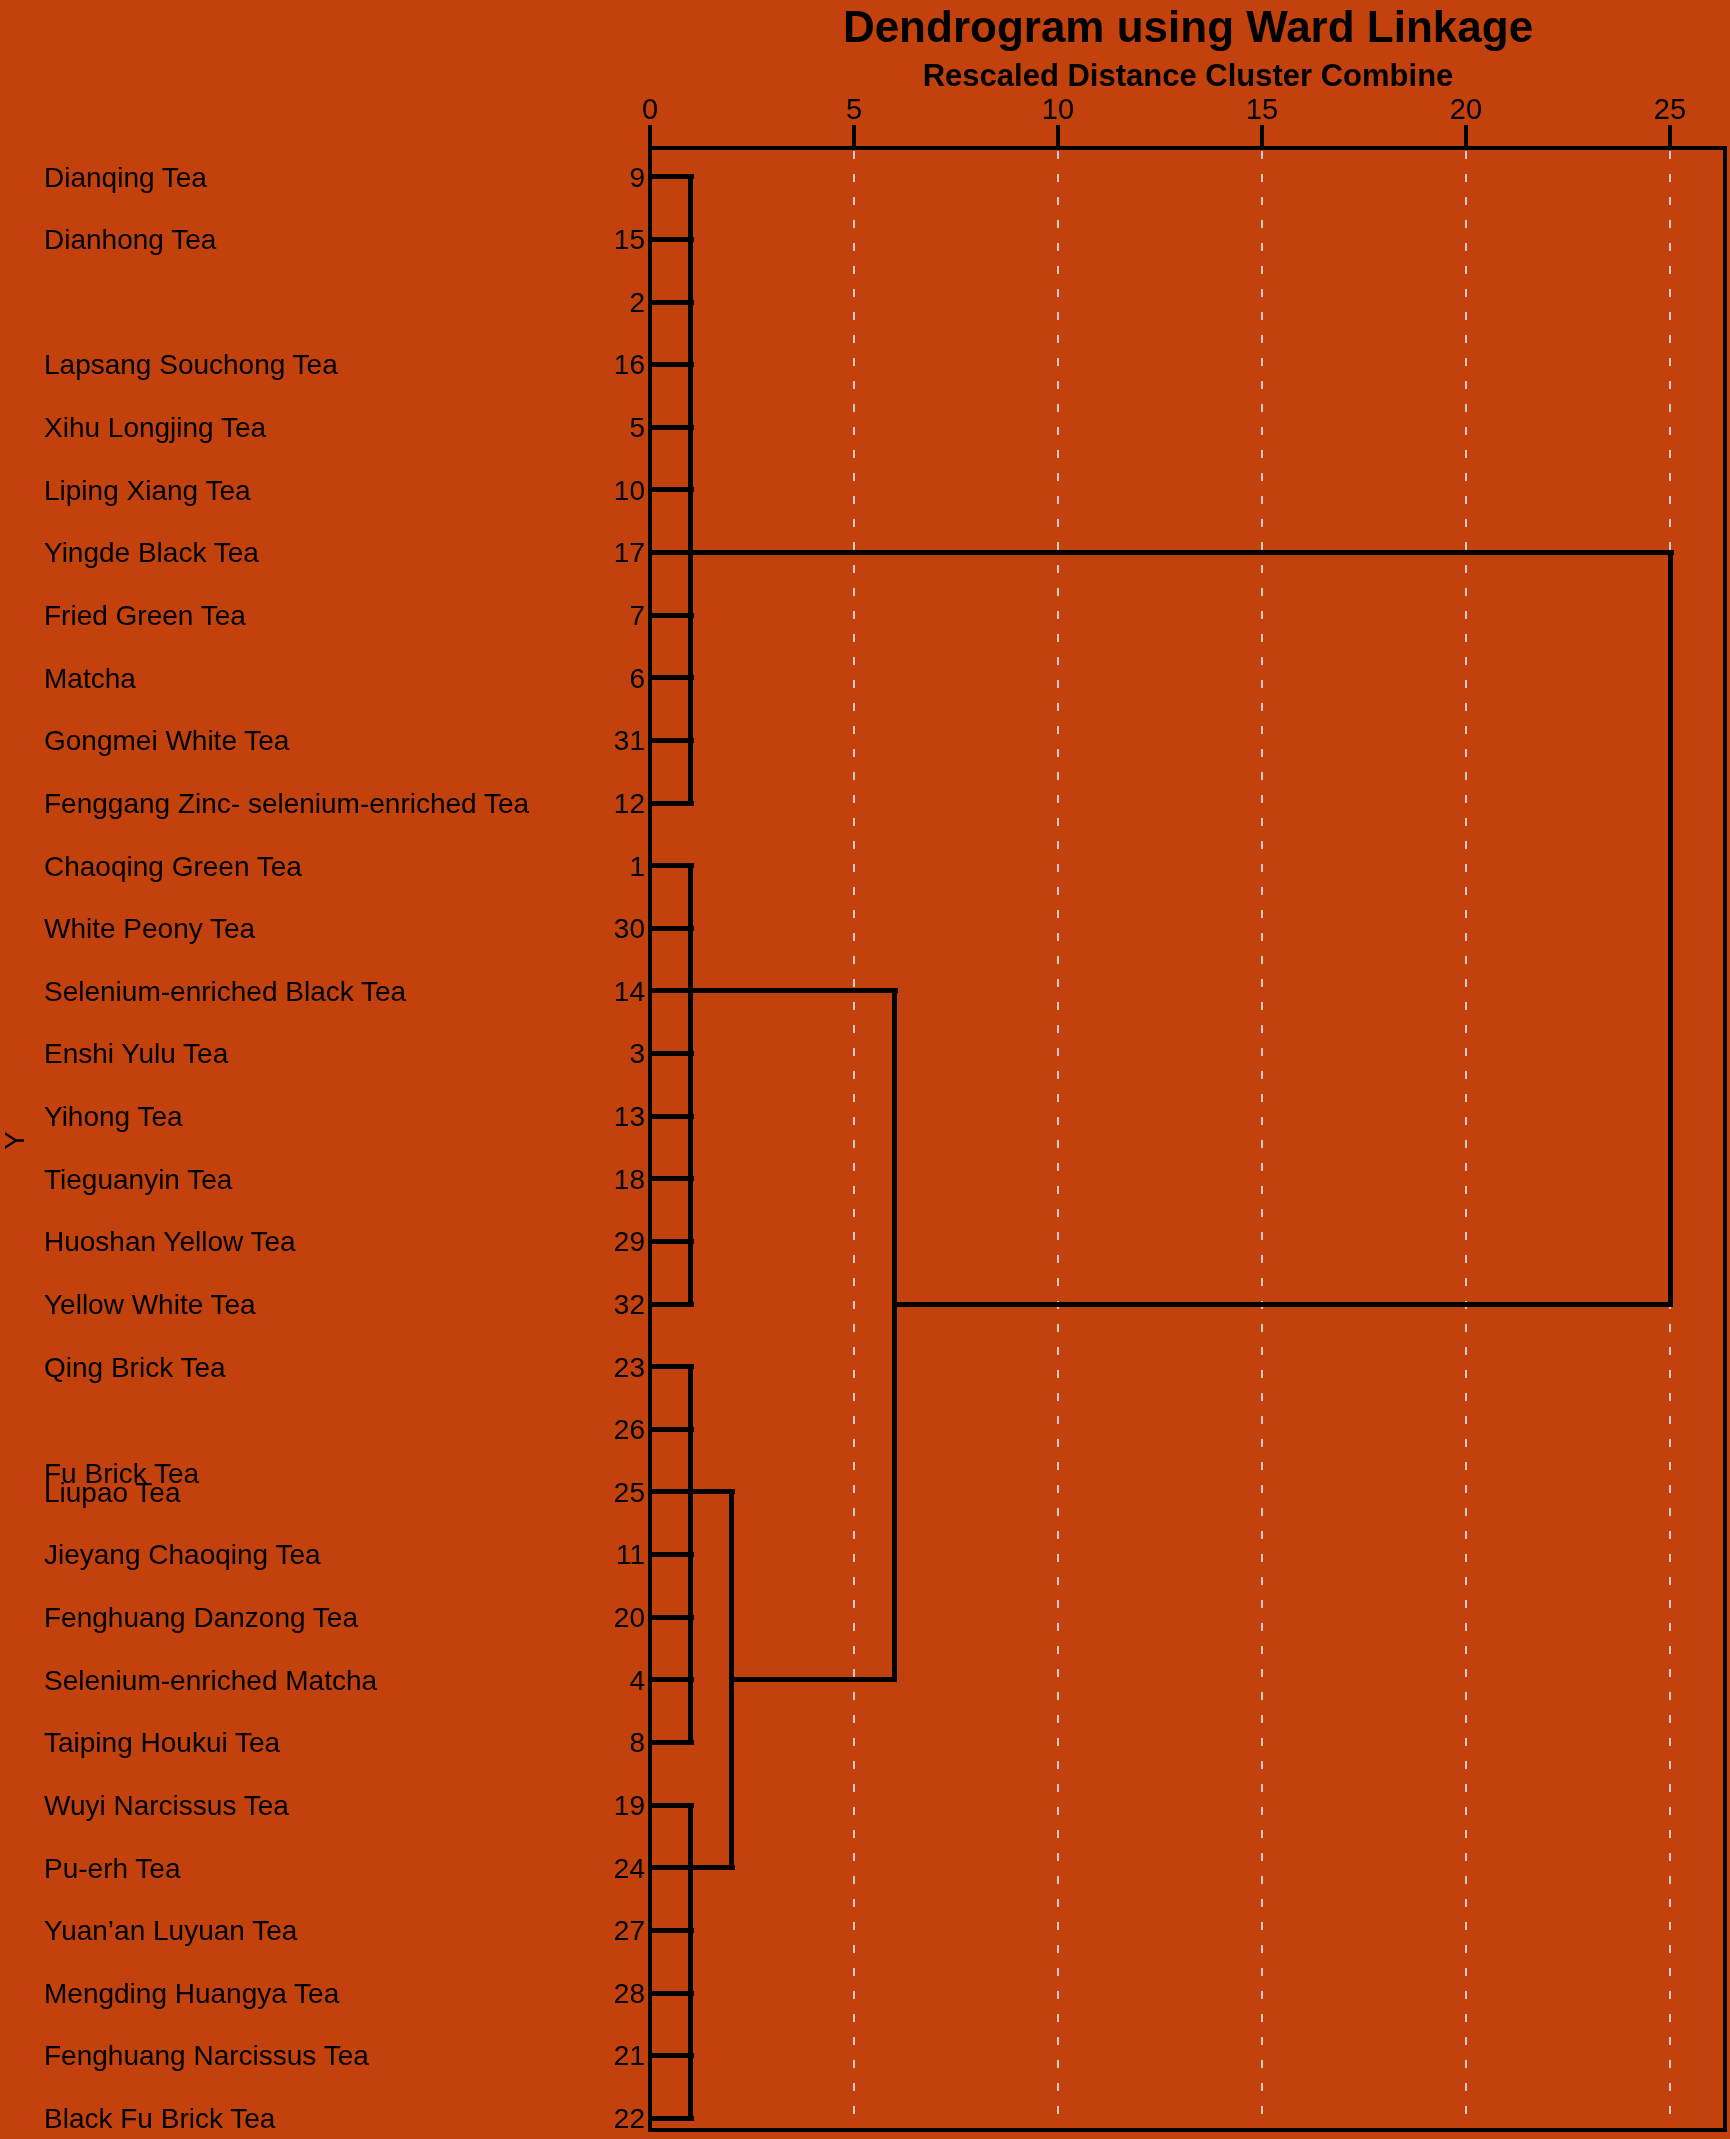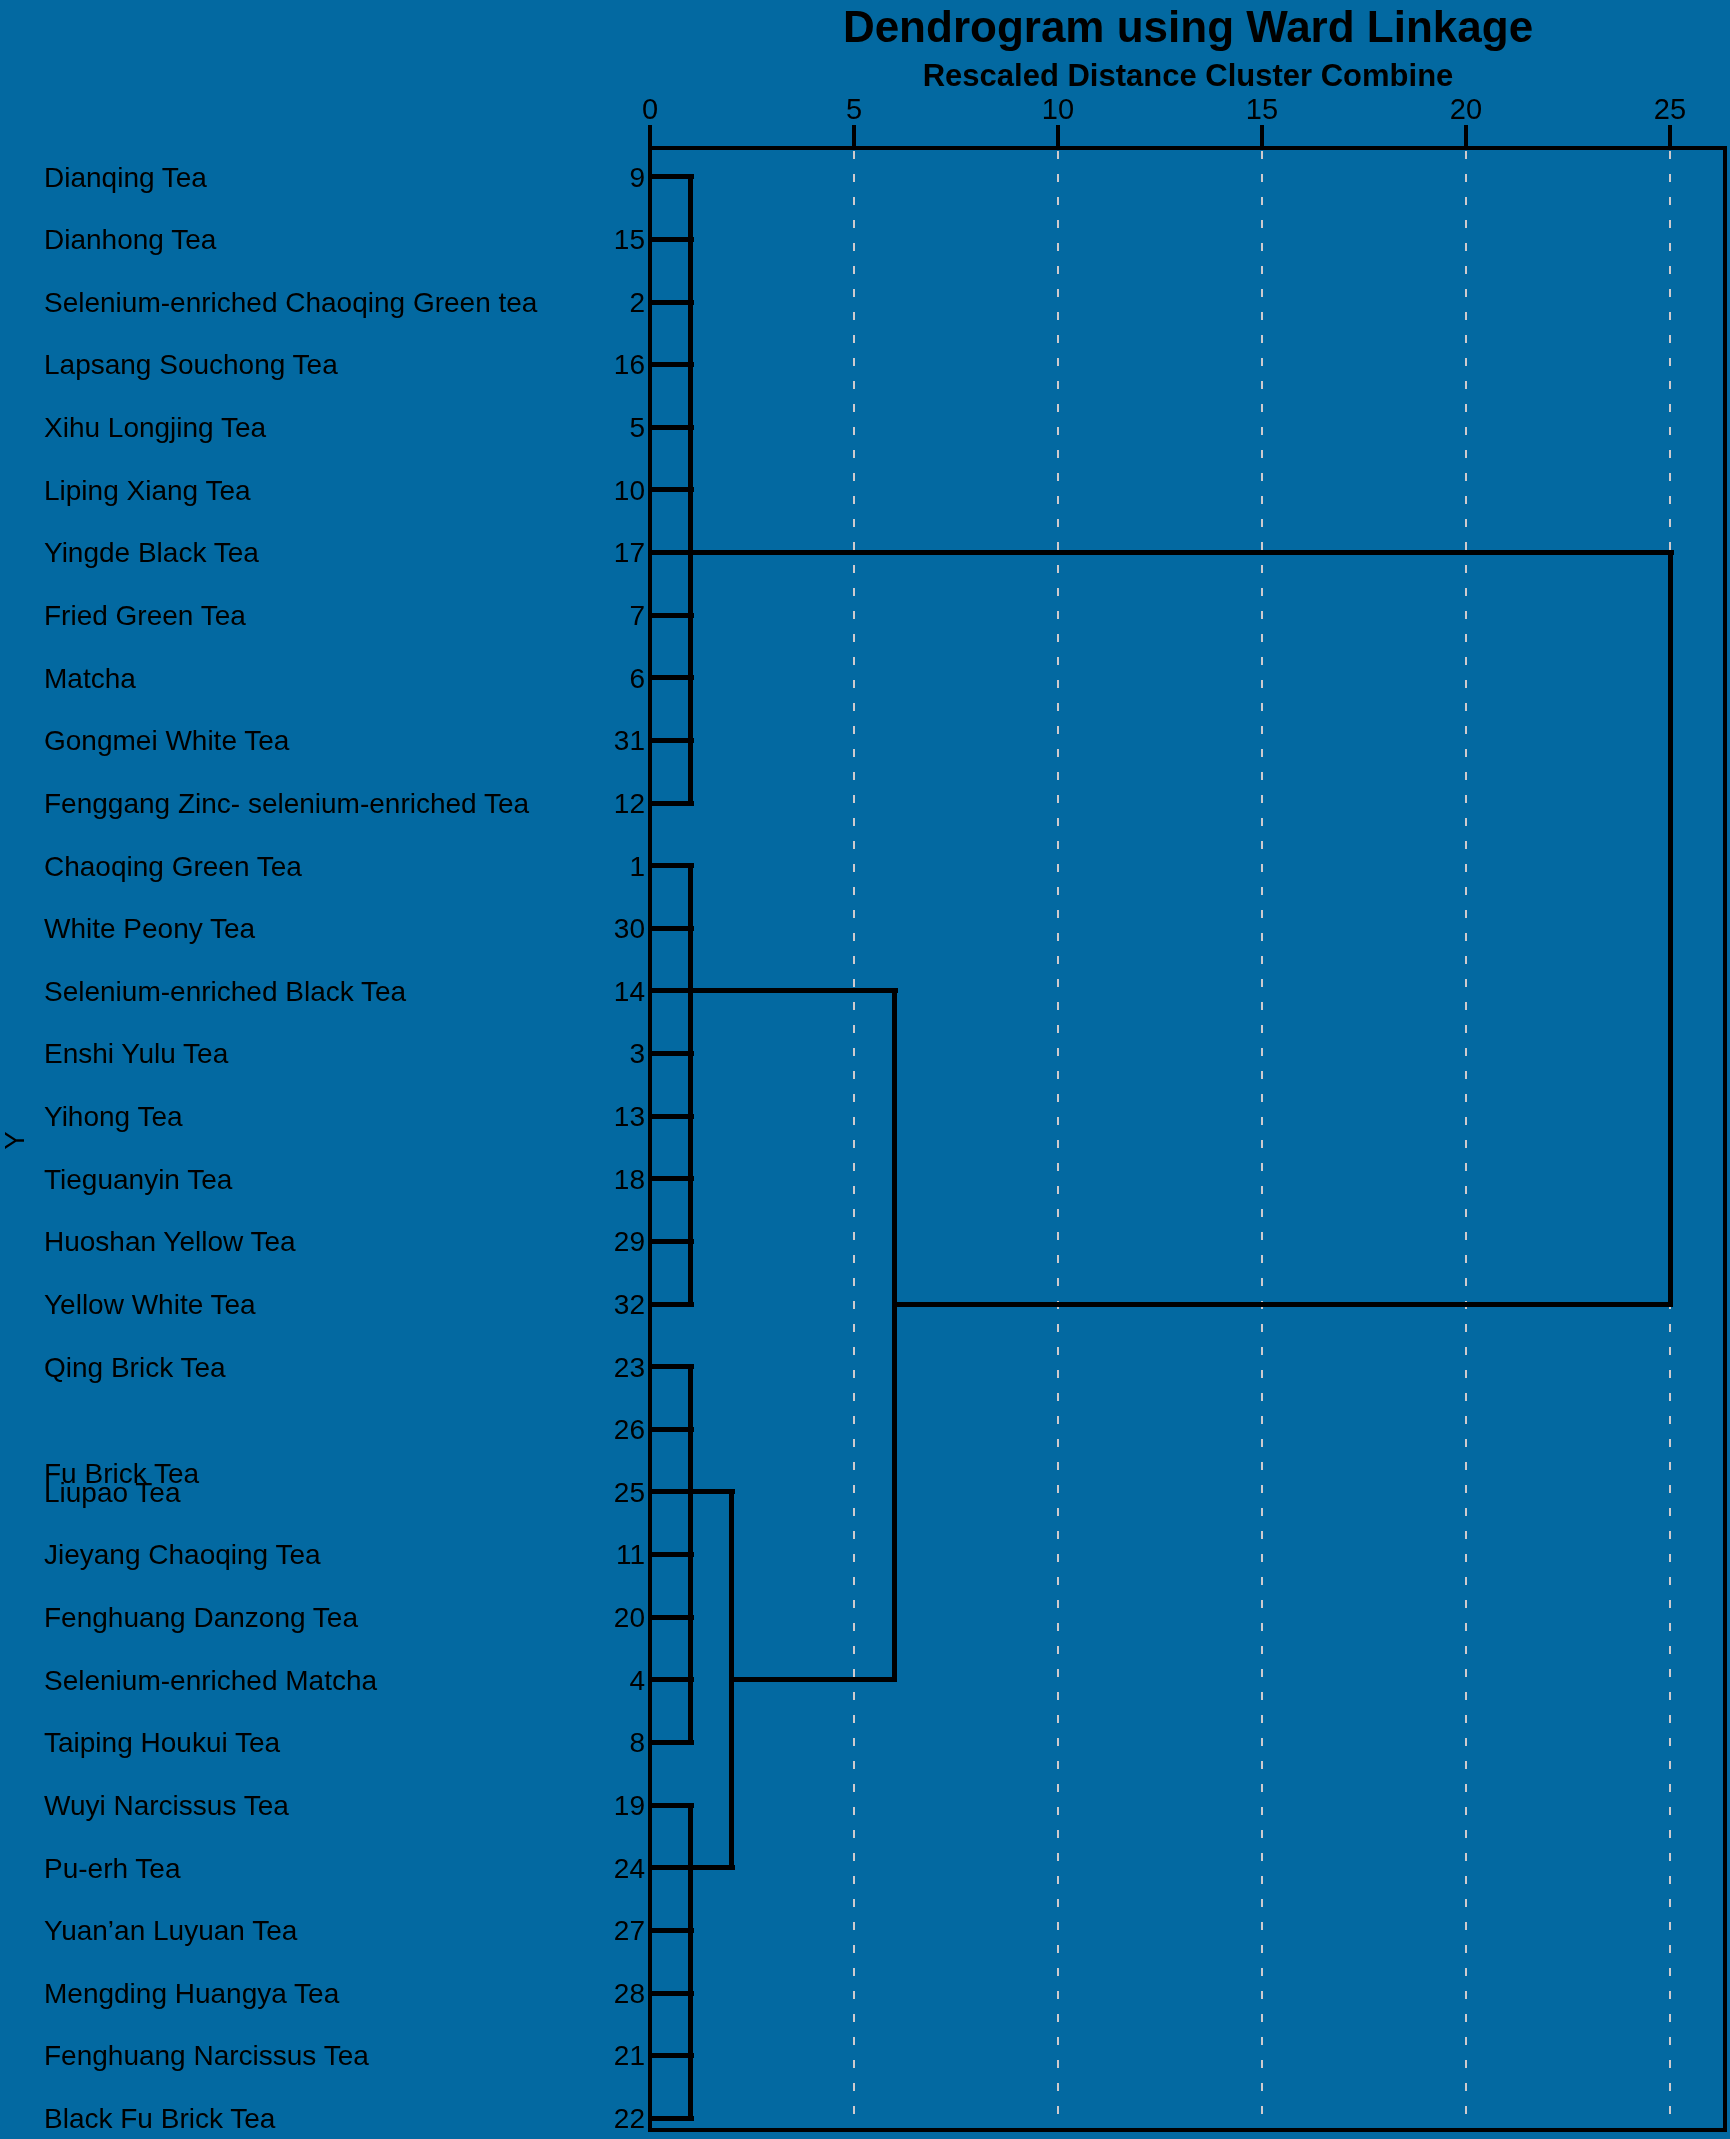--- a/index.html
+++ b/index.html
@@ -1,19 +1,19 @@
 <!DOCTYPE html>
 <html style="font-size:7.6px"><head>
 <meta charset="utf-8">
 <style>
   html,body{margin:0;padding:0;background:#ffffff;}
   #fig{
     position:relative;
     width:1731px;height:2140px;
-    background:#0369a1;
+    background:#c2410c;
     font-family:"Liberation Sans", sans-serif;
     color:#000;
     overflow:hidden;
   }
   .abs{position:absolute;}
   .title{
     left:650px;top:1.9px;width:1076px;
     text-align:center;
     font-size:44px;font-weight:bold;
     letter-spacing:0px;
@@ -83,21 +83,20 @@
     <div class="abs ticklabel" style="left: 1428px;">20</div>
     <div class="abs gridline" style="left: 1669px;"></div>
     <div class="abs tickmark" style="left: 1668px;"></div>
     <div class="abs ticklabel" style="left: 1632px;">25</div>
     <div class="abs leaflabel" style="top: 162px;">Dianqing Tea</div>
     <div class="abs leafnum" style="top: 162px;">9</div>
     <div class="abs seg" style="left: 648px; top: 174px; width: 46px; height: 5.3px;"></div>
     <div class="abs leaflabel" style="top: 224px;">Dianhong Tea</div>
     <div class="abs leafnum" style="top: 224px;">15</div>
     <div class="abs seg" style="left: 648px; top: 237px; width: 46px; height: 5.3px;"></div>
-    <div class="abs leaflabel" style="top: 287px;">Selenium-enriched Chaoqing Green tea</div>
     <div class="abs leafnum" style="top: 287px;">2</div>
     <div class="abs seg" style="left: 648px; top: 300px; width: 46px; height: 5.3px;"></div>
     <div class="abs leaflabel" style="top: 349px;">Lapsang Souchong Tea</div>
     <div class="abs leafnum" style="top: 349px;">16</div>
     <div class="abs seg" style="left: 648px; top: 362px; width: 46px; height: 5.3px;"></div>
     <div class="abs leaflabel" style="top: 412px;">Xihu Longjing Tea</div>
     <div class="abs leafnum" style="top: 412px;">5</div>
     <div class="abs seg" style="left: 648px; top: 425px; width: 46px; height: 5.3px;"></div>
     <div class="abs leaflabel" style="top: 475px;">Liping Xiang Tea</div>
     <div class="abs leafnum" style="top: 475px;">10</div>

